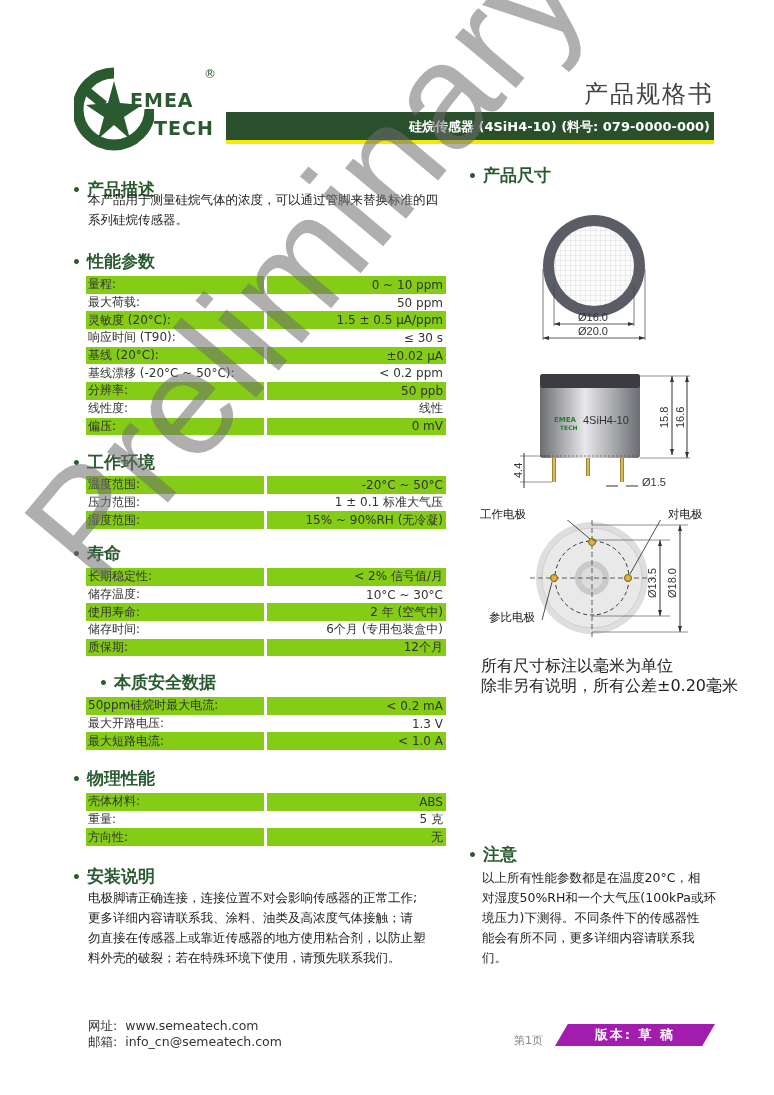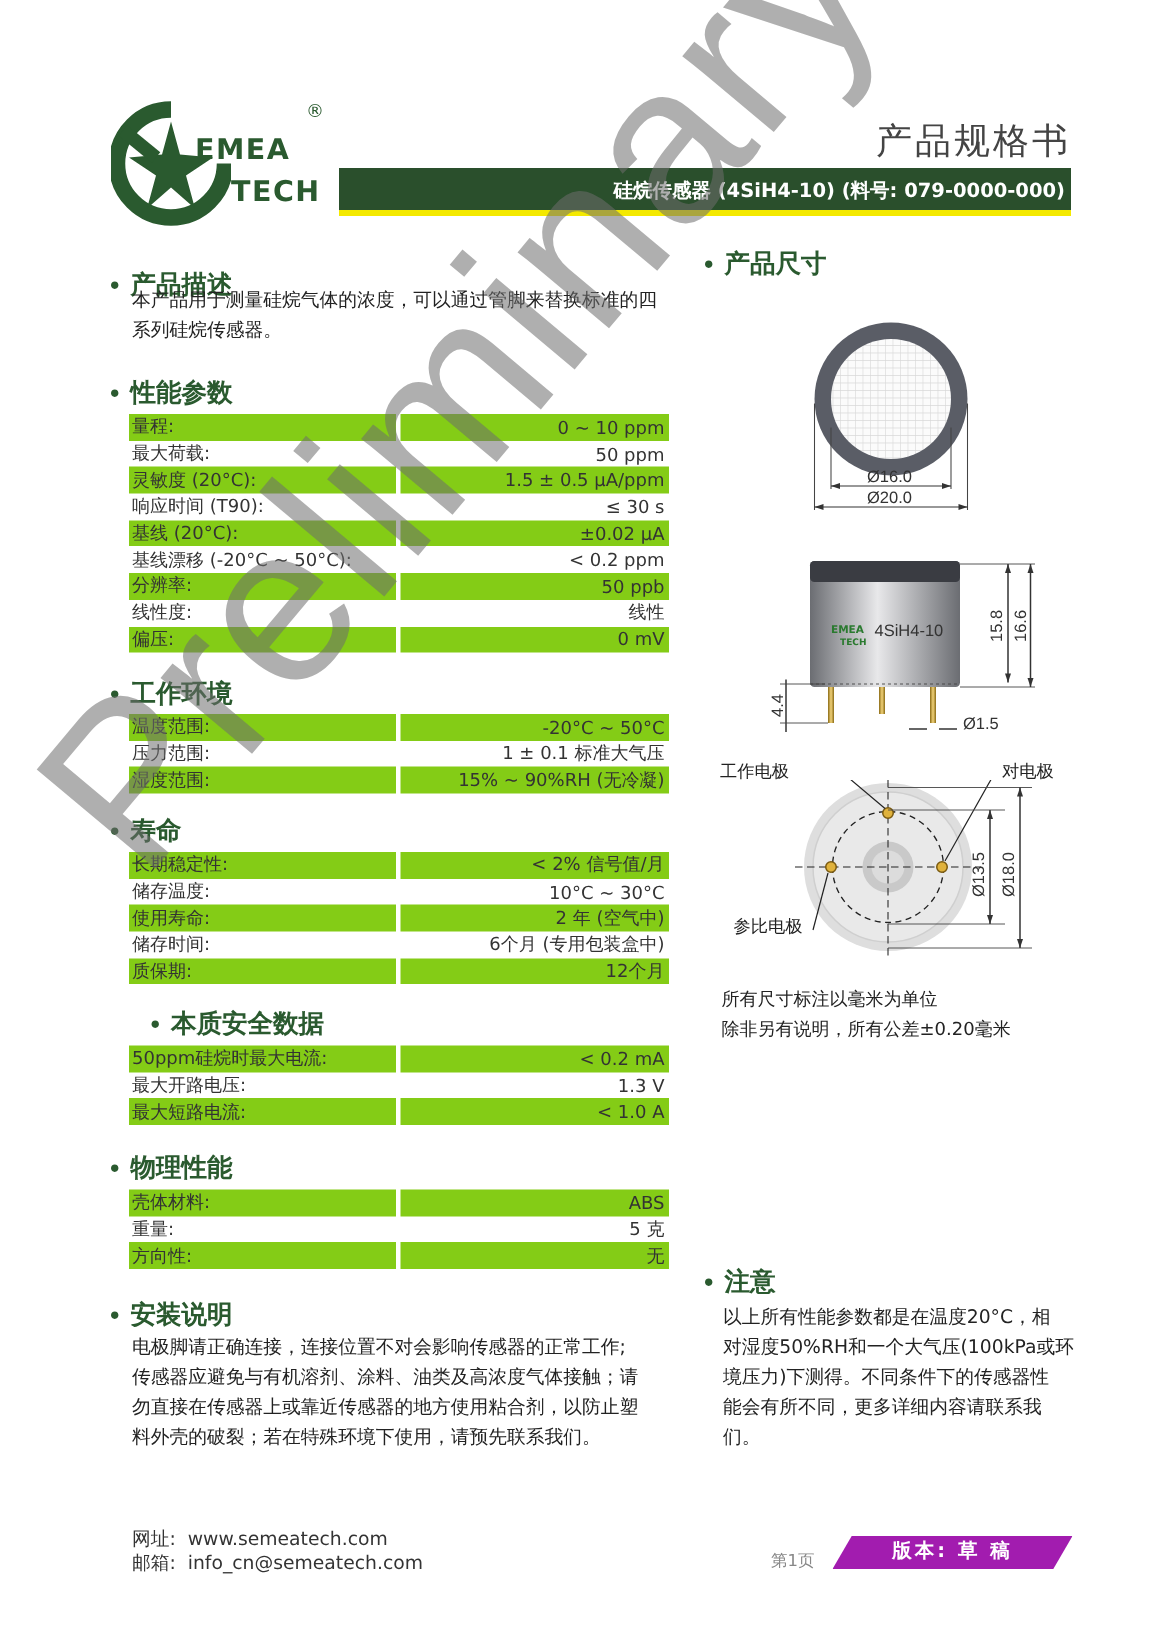--- a/index.html
+++ b/index.html
@@ -170,21 +170,21 @@
     </div>
     <div class="row alt">
       <div class="k">方向性:</div>
       <div class="v">无</div>
     </div>
   </div>
 
 <div class="sec-head" style="left:72px;top:865px;"><span class="dot">•</span><span>安装说明</span></div>
 <div class="para" style="left:88px;top:888px;width:370px;">
   <div>电极脚请正确连接，连接位置不对会影响传感器的正常工作;</div>
-  <div>传感器应避免与有机溶剂、涂料、油类及高浓度气体接触；请</div>
+  <div>更多详细内容请联系我、涂料、油类及高浓度气体接触；请</div>
   <div>勿直接在传感器上或靠近传感器的地方使用粘合剂，以防止塑</div>
   <div>料外壳的破裂；若在特殊环境下使用，请预先联系我们。</div>
 </div>
 
 <div class="sec-head" style="left:468px;top:164px;"><span class="dot">•</span><span>产品尺寸</span></div>
 
 <svg class="dia" style="left:530px;top:205px;" width="130" height="140">
   <defs>
     <pattern id="mesh" width="5" height="5" patternUnits="userSpaceOnUse">
       <rect width="5" height="5" fill="#fbfbfb"></rect>
@@ -272,21 +272,21 @@
   <line x1="130" y1="20" x2="130" y2="96" stroke="#333"></line>
     <polygon points="130,20 128,26 132,26" fill="#333"></polygon>
     <polygon points="130,96 128,90 132,90" fill="#333"></polygon>
   <line x1="150" y1="5" x2="150" y2="112" stroke="#333"></line>
     <polygon points="150,5 148,11 152,11" fill="#333"></polygon>
     <polygon points="150,112 148,106 152,106" fill="#333"></polygon>
   <text class="dim-text" transform="translate(126,78) rotate(-90)">Ø13.5</text>
   <text class="dim-text" transform="translate(146,78) rotate(-90)">Ø18.0</text>
 </svg>
 
-<div class="para" style="left:481px;top:656px;font-size:12px;">
+<div class="para" style="left:481px;top:656px;font-size:16px;">
   <div>所有尺寸标注以毫米为单位</div>
   <div>除非另有说明，所有公差±0.20毫米</div>
 </div>
 
 <div class="sec-head" style="left:468px;top:843px;"><span class="dot">•</span><span>注意</span></div>
 <div class="para" style="left:482px;top:868px;width:250px;">
   <div>以上所有性能参数都是在温度20°C，相</div>
   <div>对湿度50%RH和一个大气压(100kPa或环</div>
   <div>境压力)下测得。不同条件下的传感器性</div>
   <div>能会有所不同，更多详细内容请联系我</div>

